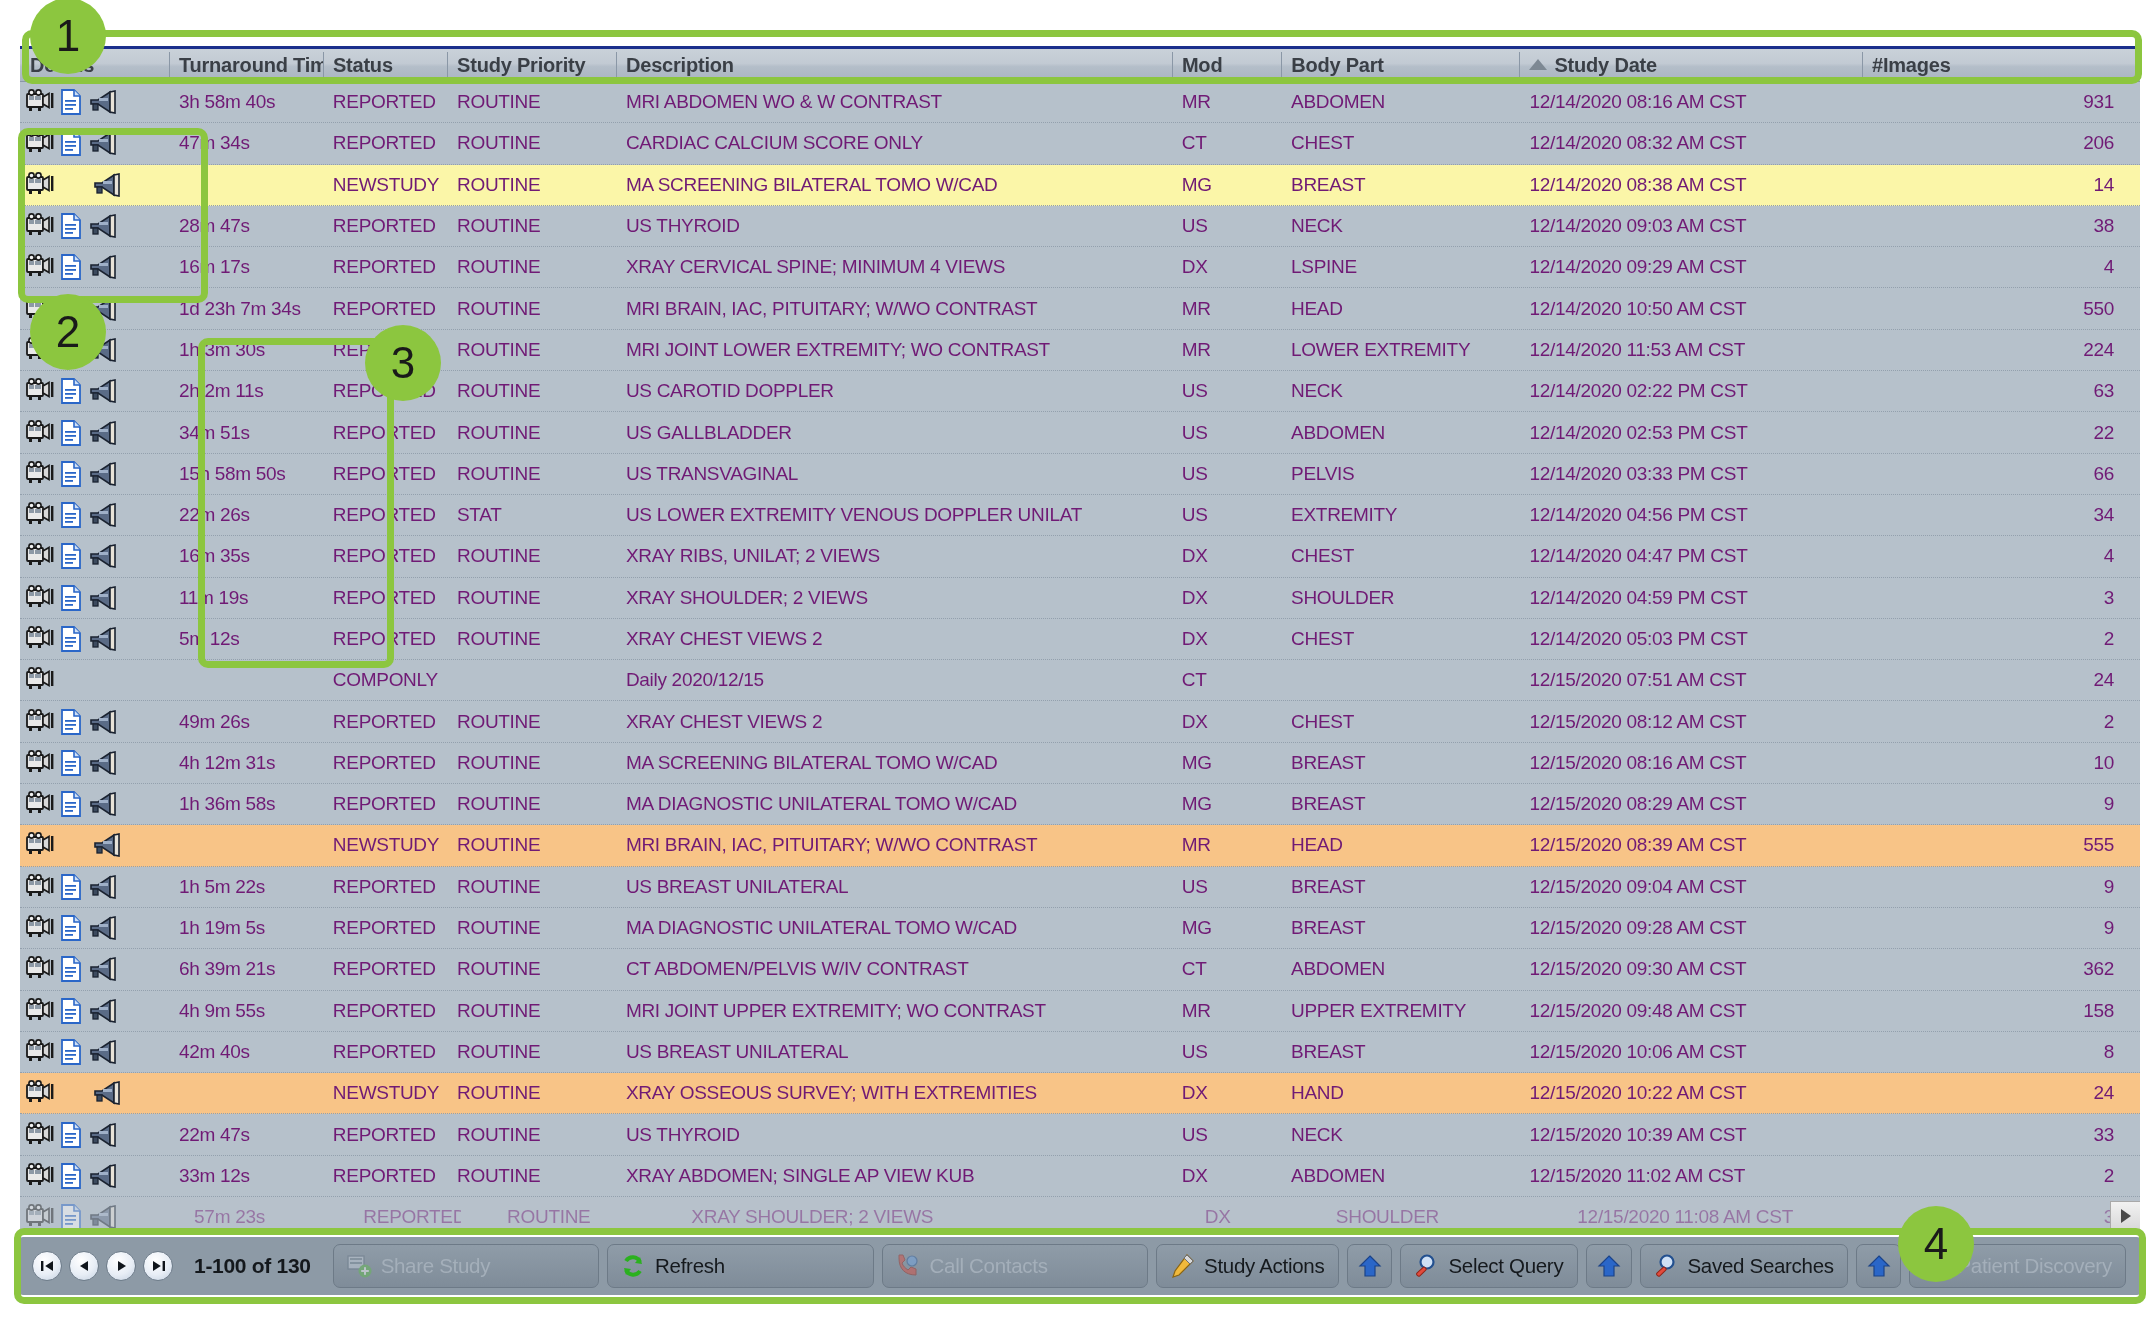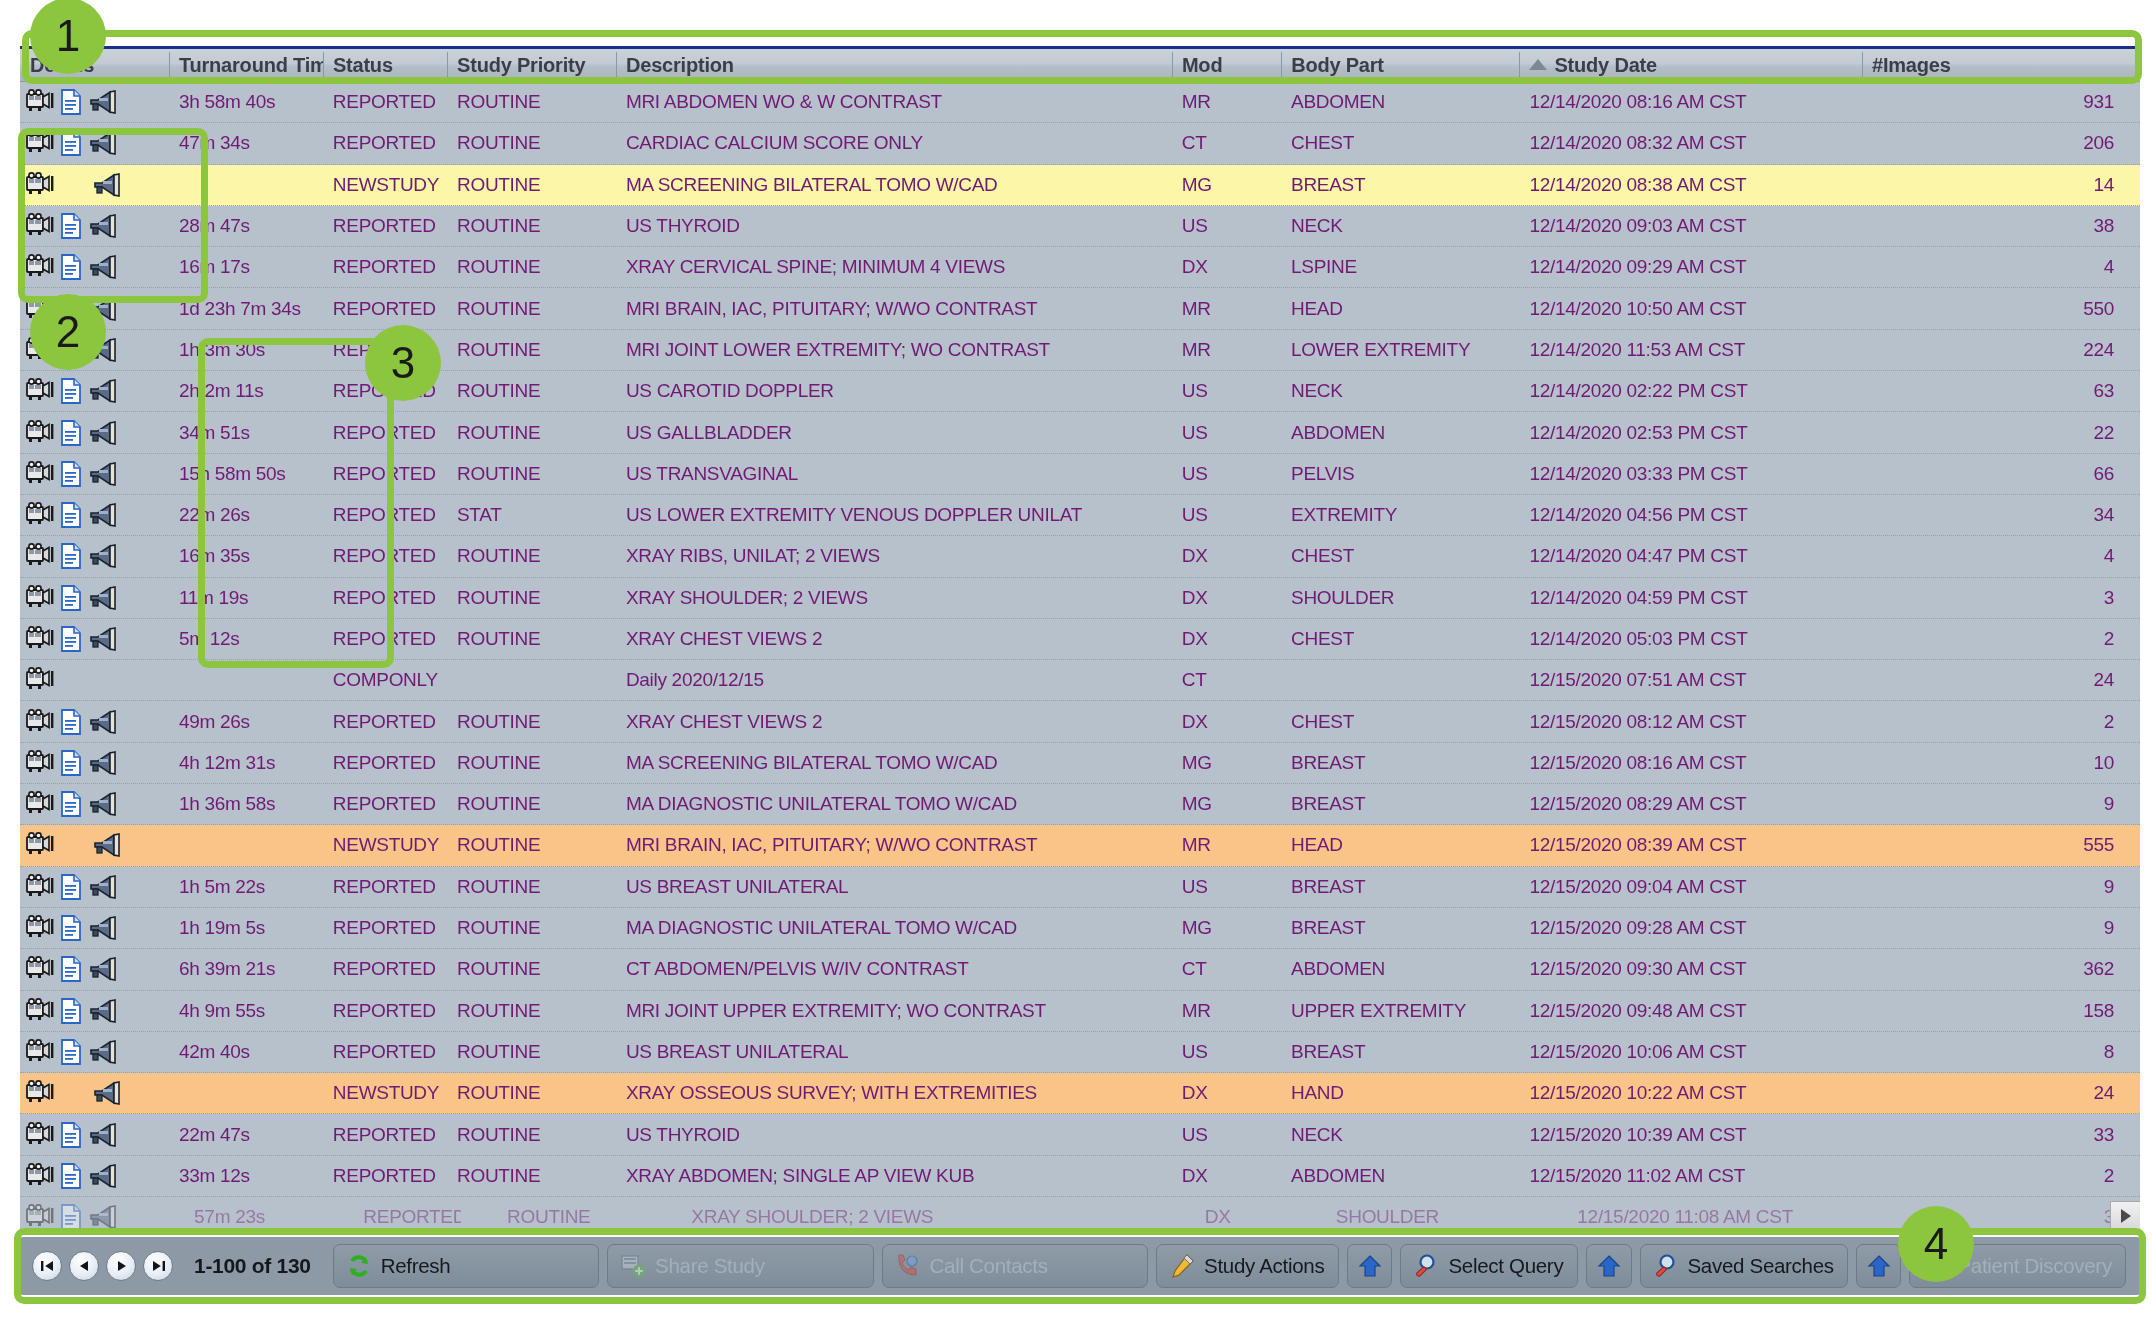--- a/index.html
+++ b/index.html
@@ -1337,44 +1337,44 @@
       </div>
       <div class="pgbtn">
         <svg width="15" height="14" viewBox="0 0 15 14">
             <path d="M2 2 L2 12 L9.8 7 Z" fill="#11161c"></path>
             <rect x="11.6" y="2" width="2.4" height="10" fill="#11161c"></rect>
           </svg>
       </div>
       <span class="pgcount">1-100 of 130</span>
     </div>
 
-    <div class="tbtn wide">
-      <span class="ico">
-        <svg width="26" height="26" viewBox="0 0 26 26">
-          <path d="M6 8 A8 8 0 0 1 20 9" fill="none" stroke="#2bb11f" stroke-width="4"></path>
-          <path d="M20 4 L22 11 L15 10 Z" fill="#2bb11f"></path>
-          <path d="M20 18 A8 8 0 0 1 6 17" fill="none" stroke="#2bb11f" stroke-width="4"></path>
-          <path d="M6 22 L4 15 L11 16 Z" fill="#2bb11f"></path>
-        </svg>
-      </span>
-      <span>Refresh</span>
-    </div>
-
     <div class="tbtn wide disabled">
       <span class="ico">
         <svg width="26" height="26" viewBox="0 0 26 26">
           <rect x="2" y="3" width="16" height="13" fill="#cdd6e0" stroke="#6b7a88" stroke-width="1.4"></rect>
           <rect x="4" y="5" width="12" height="2" fill="#7f8e9c"></rect>
             <rect x="4" y="9" width="12" height="2" fill="#7f8e9c"></rect>
           <circle cx="19" cy="18" r="6.5" fill="#5fbf4a"></circle>
           <rect x="18" y="14.2" width="2" height="7.6" fill="#fff"></rect>
             <rect x="15.2" y="17" width="7.6" height="2" fill="#fff"></rect>
         </svg>
       </span>
       <span>Share Study</span>
+    </div>
+
+    <div class="tbtn wide">
+      <span class="ico">
+        <svg width="26" height="26" viewBox="0 0 26 26">
+          <path d="M6 8 A8 8 0 0 1 20 9" fill="none" stroke="#2bb11f" stroke-width="4"></path>
+          <path d="M20 4 L22 11 L15 10 Z" fill="#2bb11f"></path>
+          <path d="M20 18 A8 8 0 0 1 6 17" fill="none" stroke="#2bb11f" stroke-width="4"></path>
+          <path d="M6 22 L4 15 L11 16 Z" fill="#2bb11f"></path>
+        </svg>
+      </span>
+      <span>Refresh</span>
     </div>
 
     <div class="tbtn wide disabled">
       <span class="ico">
         <svg width="26" height="26" viewBox="0 0 26 26">
           <path d="M4 5 C4 16 10 22 21 22 L21 16 L16 14 L13 17 C10 15 8 13 7 10 L10 7 L8 2 L4 2 Z" fill="#e24b3c" stroke="#9d2a1e" stroke-width="1"></path>
           <circle cx="17" cy="8" r="5" fill="#6fa7e8" stroke="#2f5f9e" stroke-width="1.2"></circle>
         </svg>
       </span>
       <span>Call Contacts</span>

